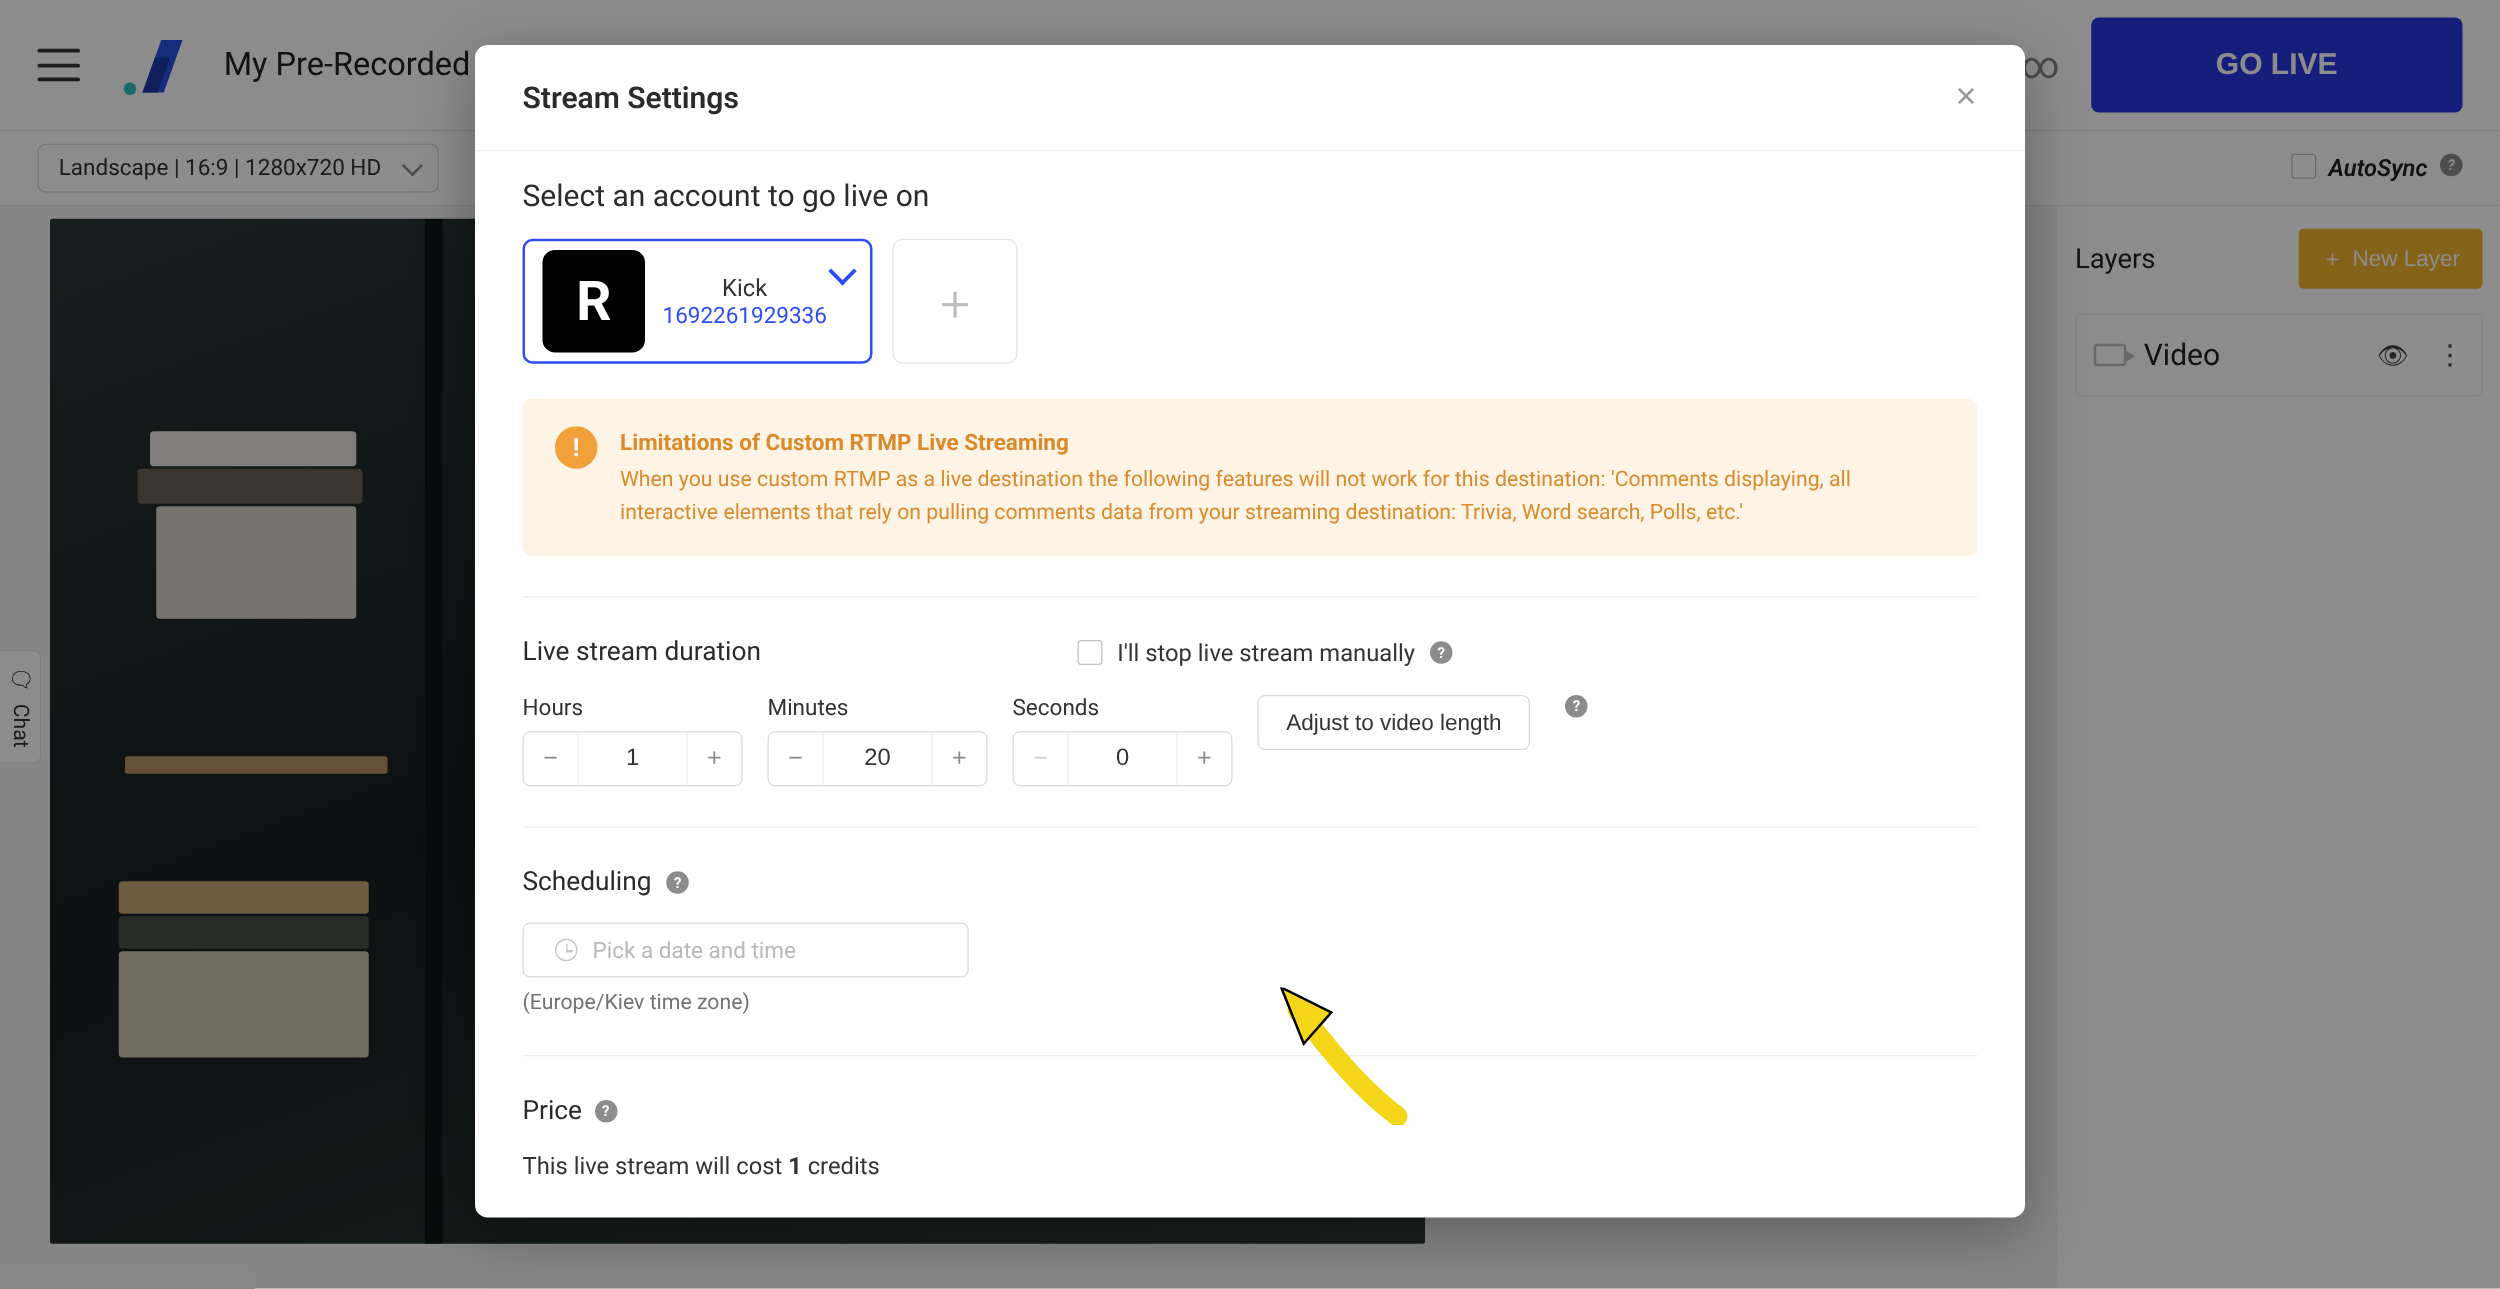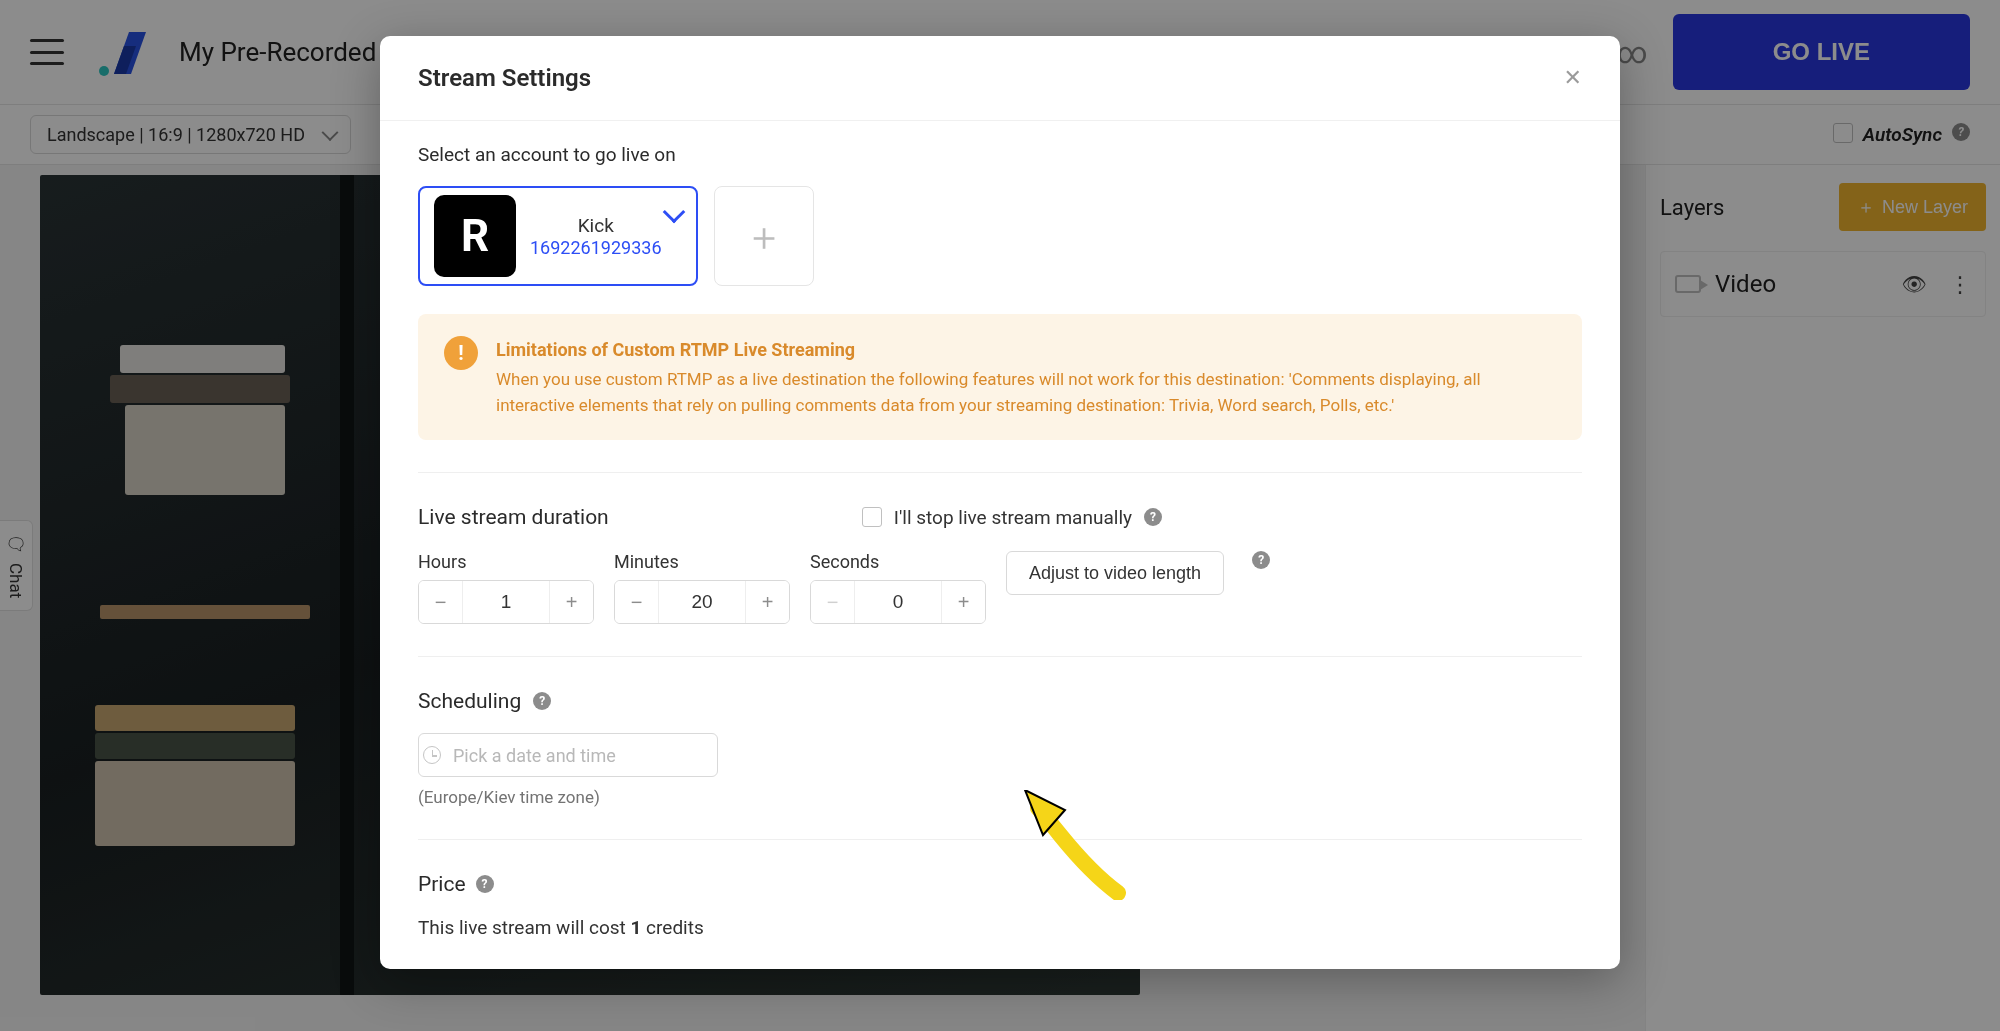--- a/index.html
+++ b/index.html
@@ -134,21 +134,21 @@
   padding: 28px 38px; border-bottom: 1px solid #f0f0f0;
   display: flex; align-items: center;
 }
 .modal-title { font-size: 24px; color: #2b2b2b; font-weight: 600; }
 .close-x {
   margin-left: auto; font-size: 22px; color: #9b9b9b; cursor: pointer;
   background: none; border: none;
 }
 .modal-body { padding: 22px 38px 30px; }
 
-.section-label { font-size: 19px; color: #2b2b2b; margin-bottom: 20px; }
+.section-label { font-size: 24px; color: #2b2b2b; margin-bottom: 20px; }
 
 .accounts-row { display: flex; gap: 16px; margin-bottom: 28px; }
 .account-card {
   width: 280px; height: 100px; border: 2px solid #2d4ef5; border-radius: 8px;
   padding: 10px 14px; display: flex; align-items: center; gap: 14px; position: relative;
 }
 .account-avatar {
   width: 82px; height: 82px; border-radius: 10px; background: #000;
   color: #fff; display: flex; align-items: center; justify-content: center;
   font-size: 44px; font-weight: 700;
@@ -207,21 +207,21 @@
   height: 44px; border: 1px solid #d9d9d9; border-radius: 6px; background: #fff;
   padding: 0 22px; font-size: 18px; color: #333; cursor: pointer;
 }
 .help-inline { margin-left: 8px; }
 
 .sched-row { display: flex; align-items: center; gap: 12px; margin-bottom: 20px; }
 .sched-title { font-size: 21px; color: #2b2b2b; }
 .date-picker {
   display: flex; align-items: center; gap: 12px;
   border: 1px solid #d9d9d9; border-radius: 6px; height: 44px;
-  padding: 0 4px; width: 300px; color: #b8b8b8; cursor: pointer;
+  padding: 0 25px; width: 357px; color: #b8b8b8; cursor: pointer;
 }
 .clock-icon {
   width: 18px; height: 18px; border: 1.5px solid #c5c5c5; border-radius: 50%; position: relative;
 }
 .clock-icon::before { content: ""; position: absolute; left: 7.5px; top: 3px; width: 1.5px; height: 6px; background: #c5c5c5; }
 .clock-icon::after { content: ""; position: absolute; left: 7.5px; top: 8px; width: 5px; height: 1.5px; background: #c5c5c5; }
 .date-placeholder { font-size: 18px; }
 .tz-note { font-size: 17px; color: #737373; margin-top: 10px; }
 
 .price-title { font-size: 21px; color: #2b2b2b; display: flex; align-items: center; gap: 10px; }

